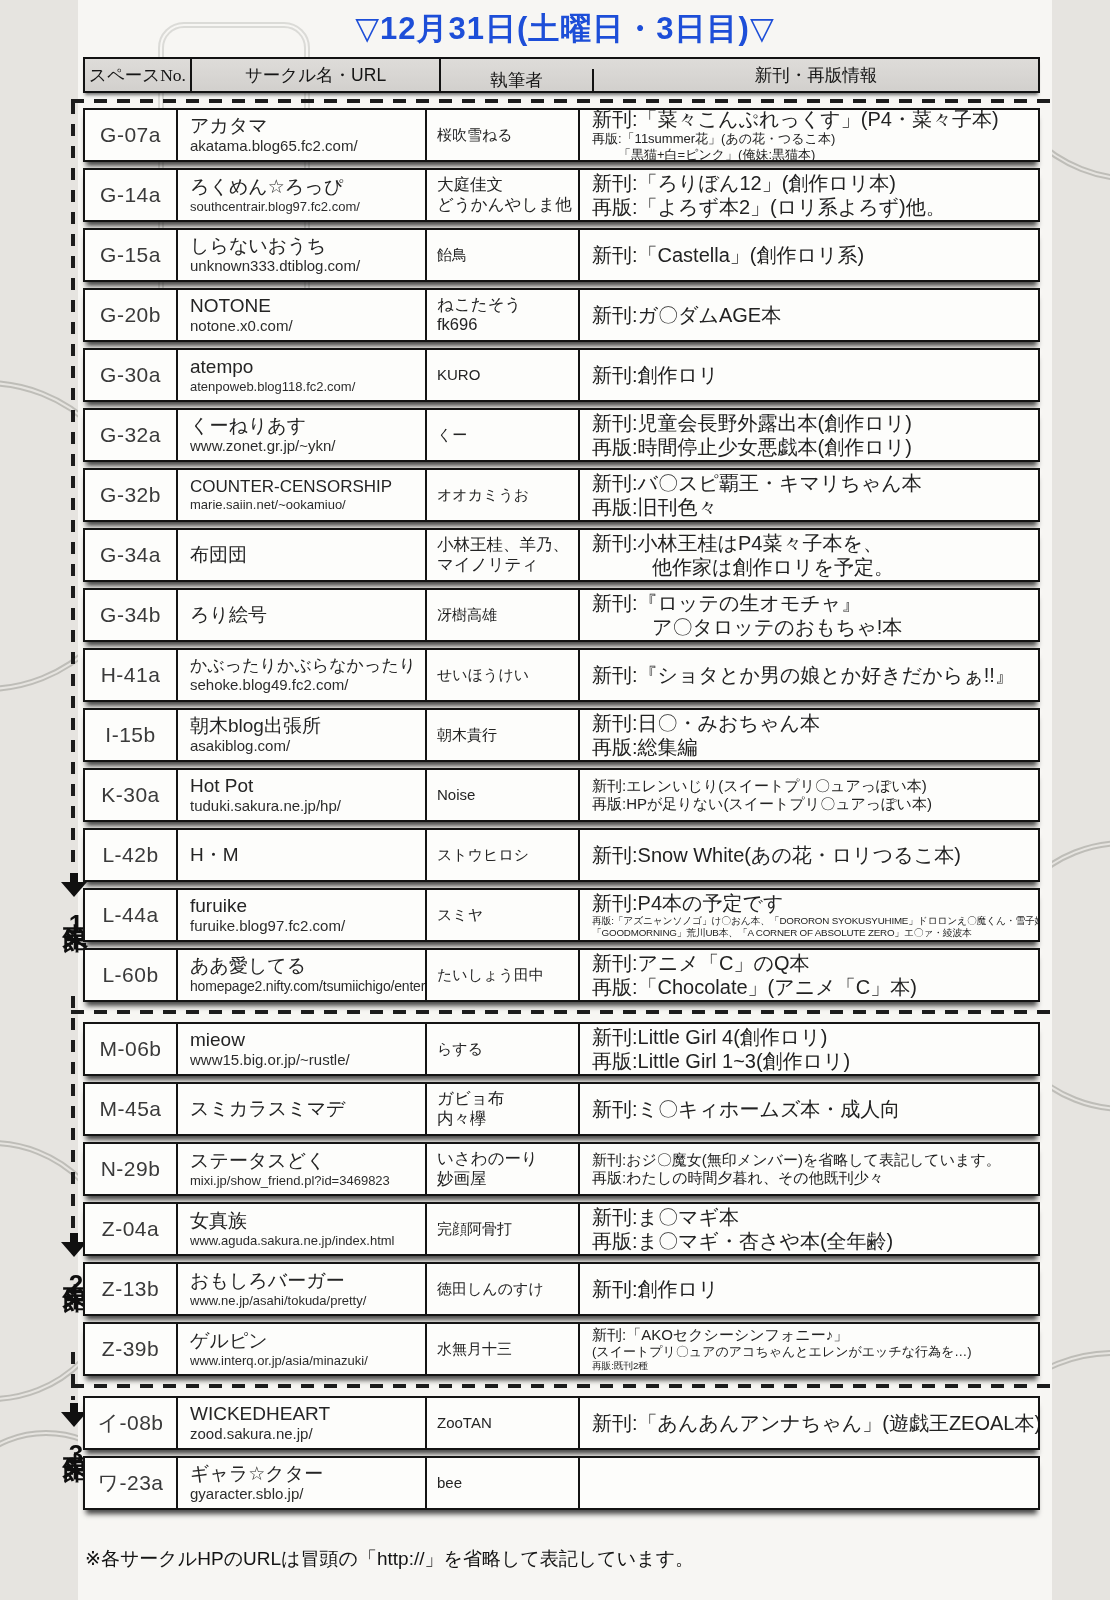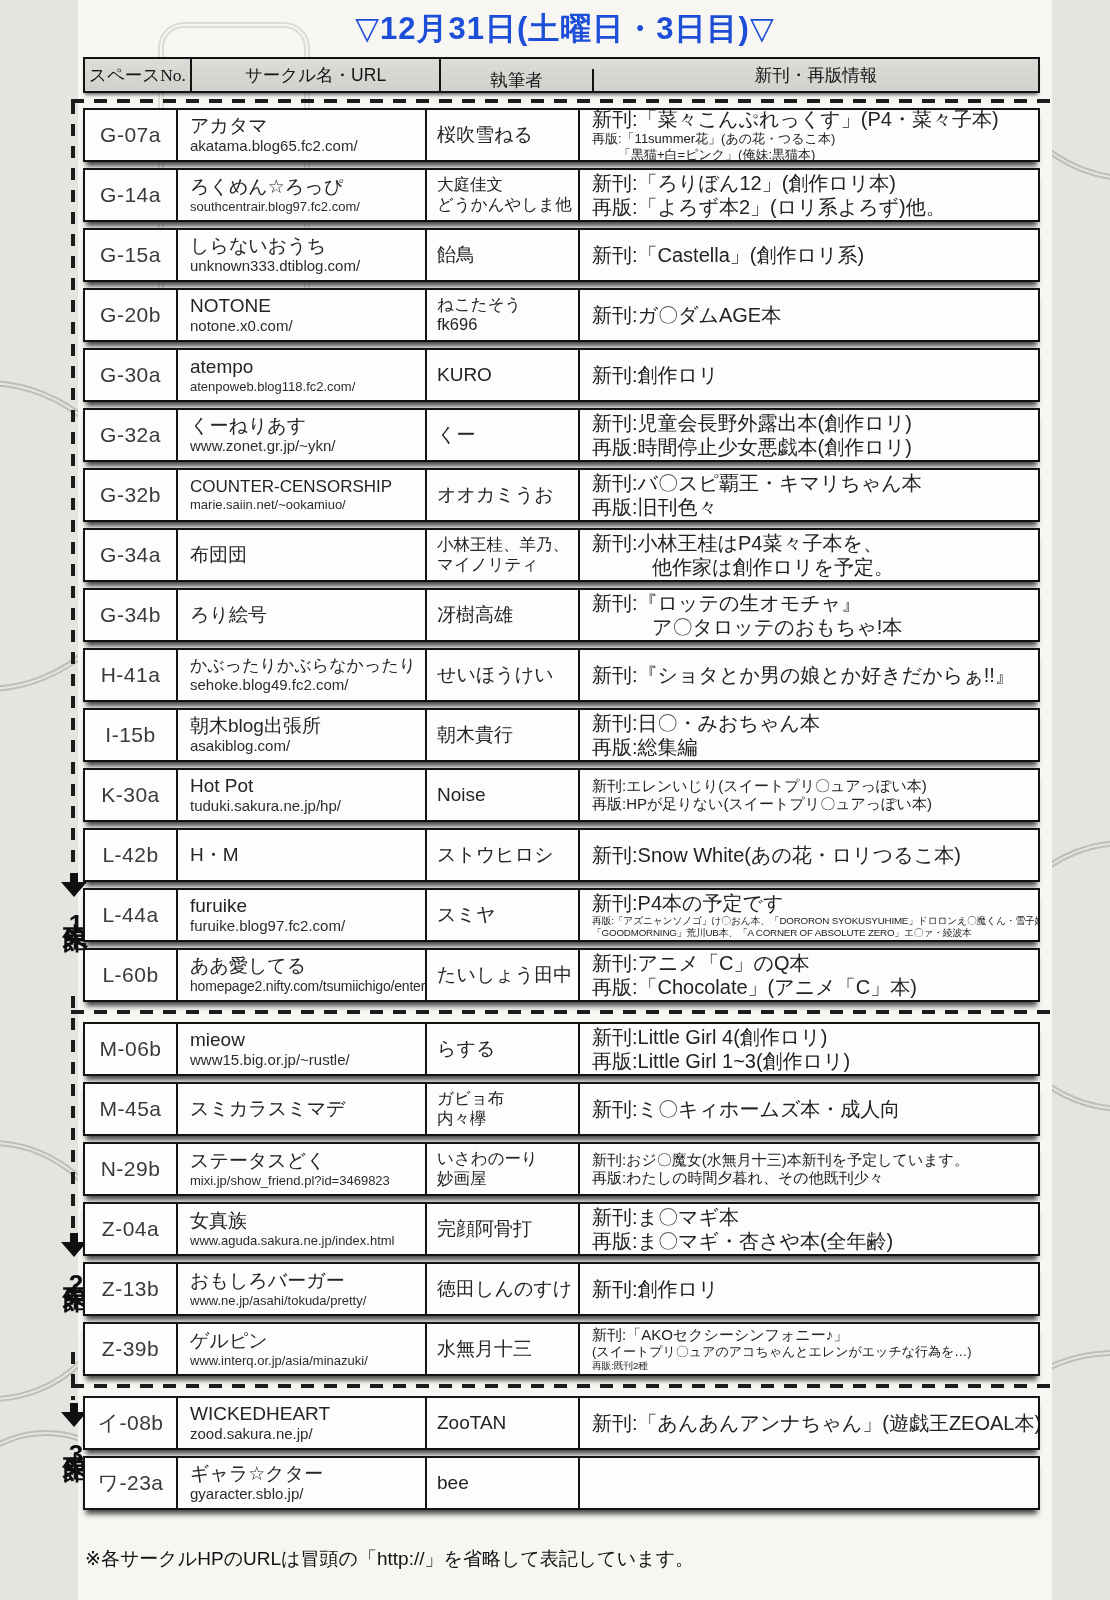--- a/index.html
+++ b/index.html
@@ -66,21 +66,21 @@
   .c-space{width:93px;border-right:2.5px solid #141414;align-items:center;
     font-size:21px;color:#3a3a3a;letter-spacing:.5px;}
   .c-circle{width:249px;border-right:2.5px solid #141414;padding:0 24px 0 12px;}
   .c-author{width:153px;border-right:2.5px solid #141414;padding:0 4px 0 10px;}
   .c-info{flex:1;padding:1px 6px 1px 12px;}
   .circle-name{font-size:19px;line-height:1.15;white-space:nowrap;color:#242424;}
   .circle-name.name-s{font-size:17px;}
   .circle-url{font-size:15px;line-height:1.2;margin-top:1px;white-space:nowrap;color:#2c2c2c;}
   .circle-url.url-s{font-size:13px;}
   .circle-url.url-xs{font-size:14px;letter-spacing:-.2px;}
-  .author-line{font-size:19px;line-height:1.2;white-space:nowrap;color:#242424;}
+  .author-line{font-size:15px;line-height:1.2;white-space:nowrap;color:#242424;}
   .author-multi .author-line{font-size:16.5px;}
   .info-line{white-space:pre;line-height:1.22;color:#222;}
   .info-line.m{font-size:20px;}
   .info-line.sm{font-size:15px;}
   .info-line.s{font-size:13px;}
   .info-line.xs{font-size:9.8px;letter-spacing:-.2px;}
 
   .footer-note{position:absolute;left:85px;top:1546px;font-size:19px;color:#131313;font-weight:500;}
 </style>
 </head>
@@ -371,21 +371,21 @@
           <div class="cell c-space">N-29b</div>
           <div class="cell c-circle">
             <div class="circle-name">ステータスどく</div>
             <div class="circle-url url-s">mixi.jp/show_friend.pl?id=3469823</div>
           </div>
           <div class="cell c-author author-multi">
             <div class="author-line">いさわのーり</div>
             <div class="author-line">妙画屋</div>
           </div>
           <div class="cell c-info">
-            <div class="info-line sm">新刊:おジ〇魔女(水無月十三)本新刊を予定しています。</div>
+            <div class="info-line sm">新刊:おジ〇魔女(無印メンバー)を省略して表記しています。</div>
             <div class="info-line sm">再版:わたしの時間夕暮れ、その他既刊少々</div>
           </div>
         </div>
         <div class="row">
           <div class="cell c-space">Z-04a</div>
           <div class="cell c-circle">
             <div class="circle-name">女真族</div>
             <div class="circle-url url-s">www.aguda.sakura.ne.jp/index.html</div>
           </div>
           <div class="cell c-author">

